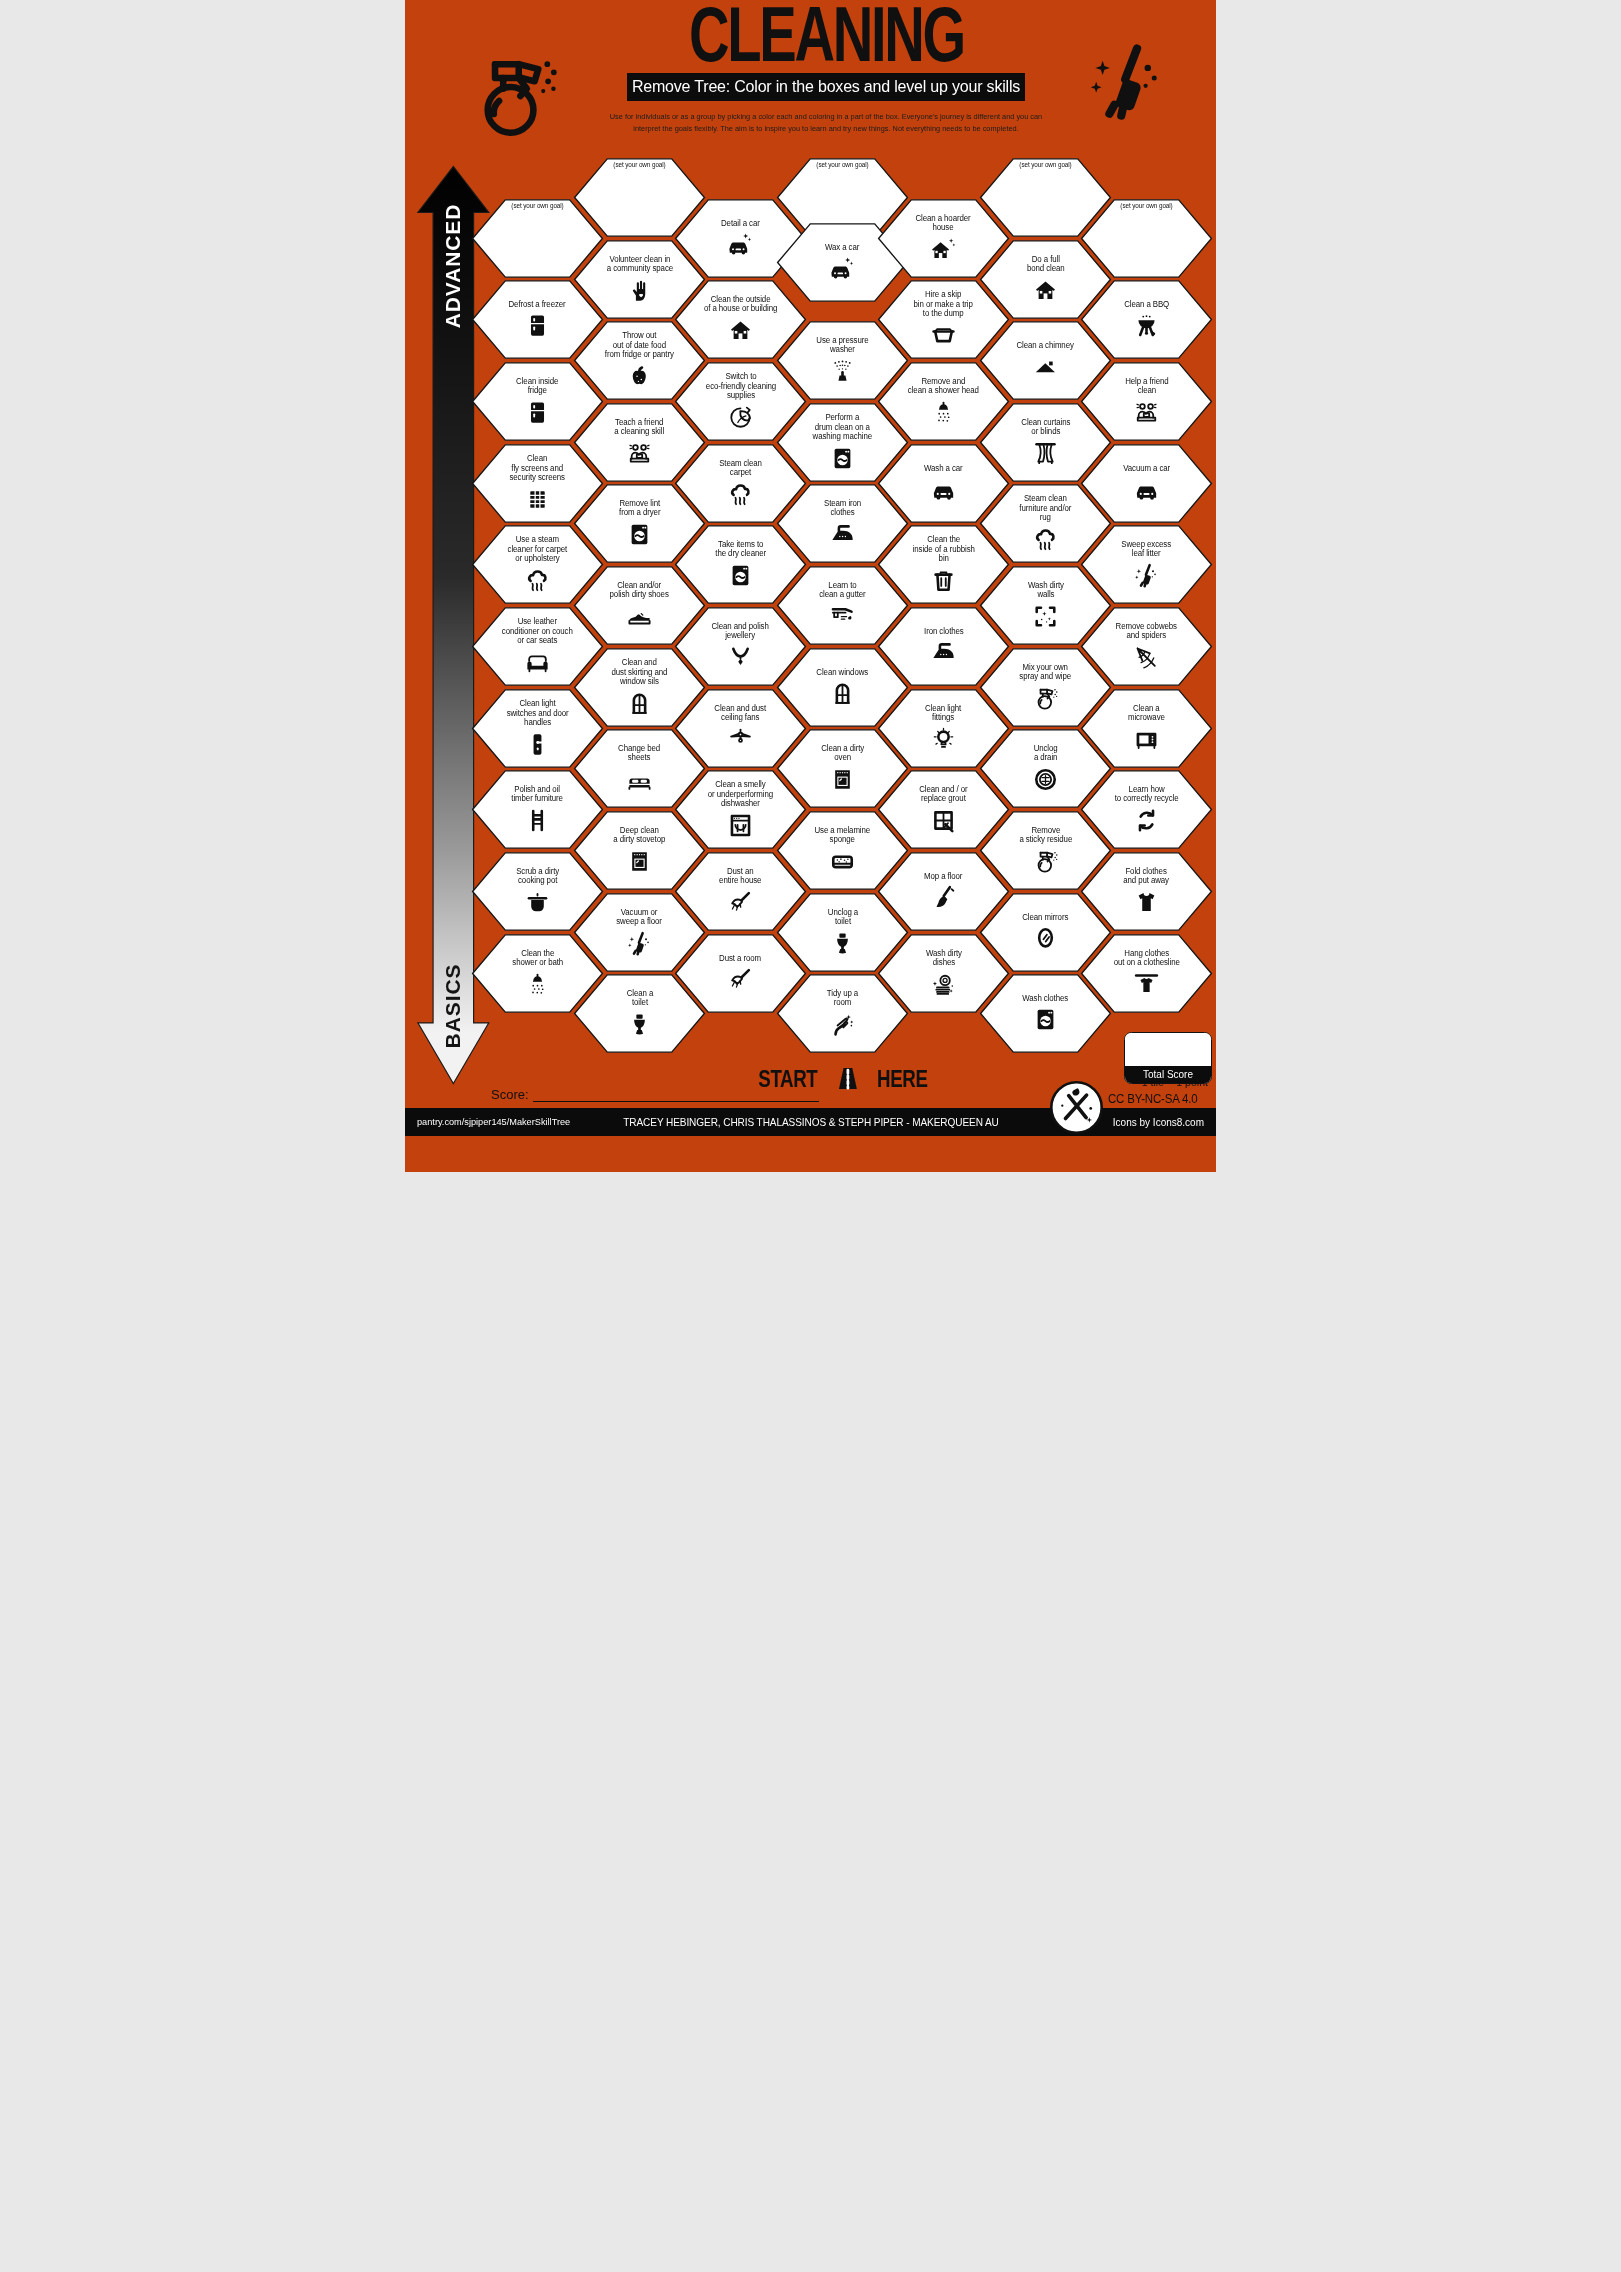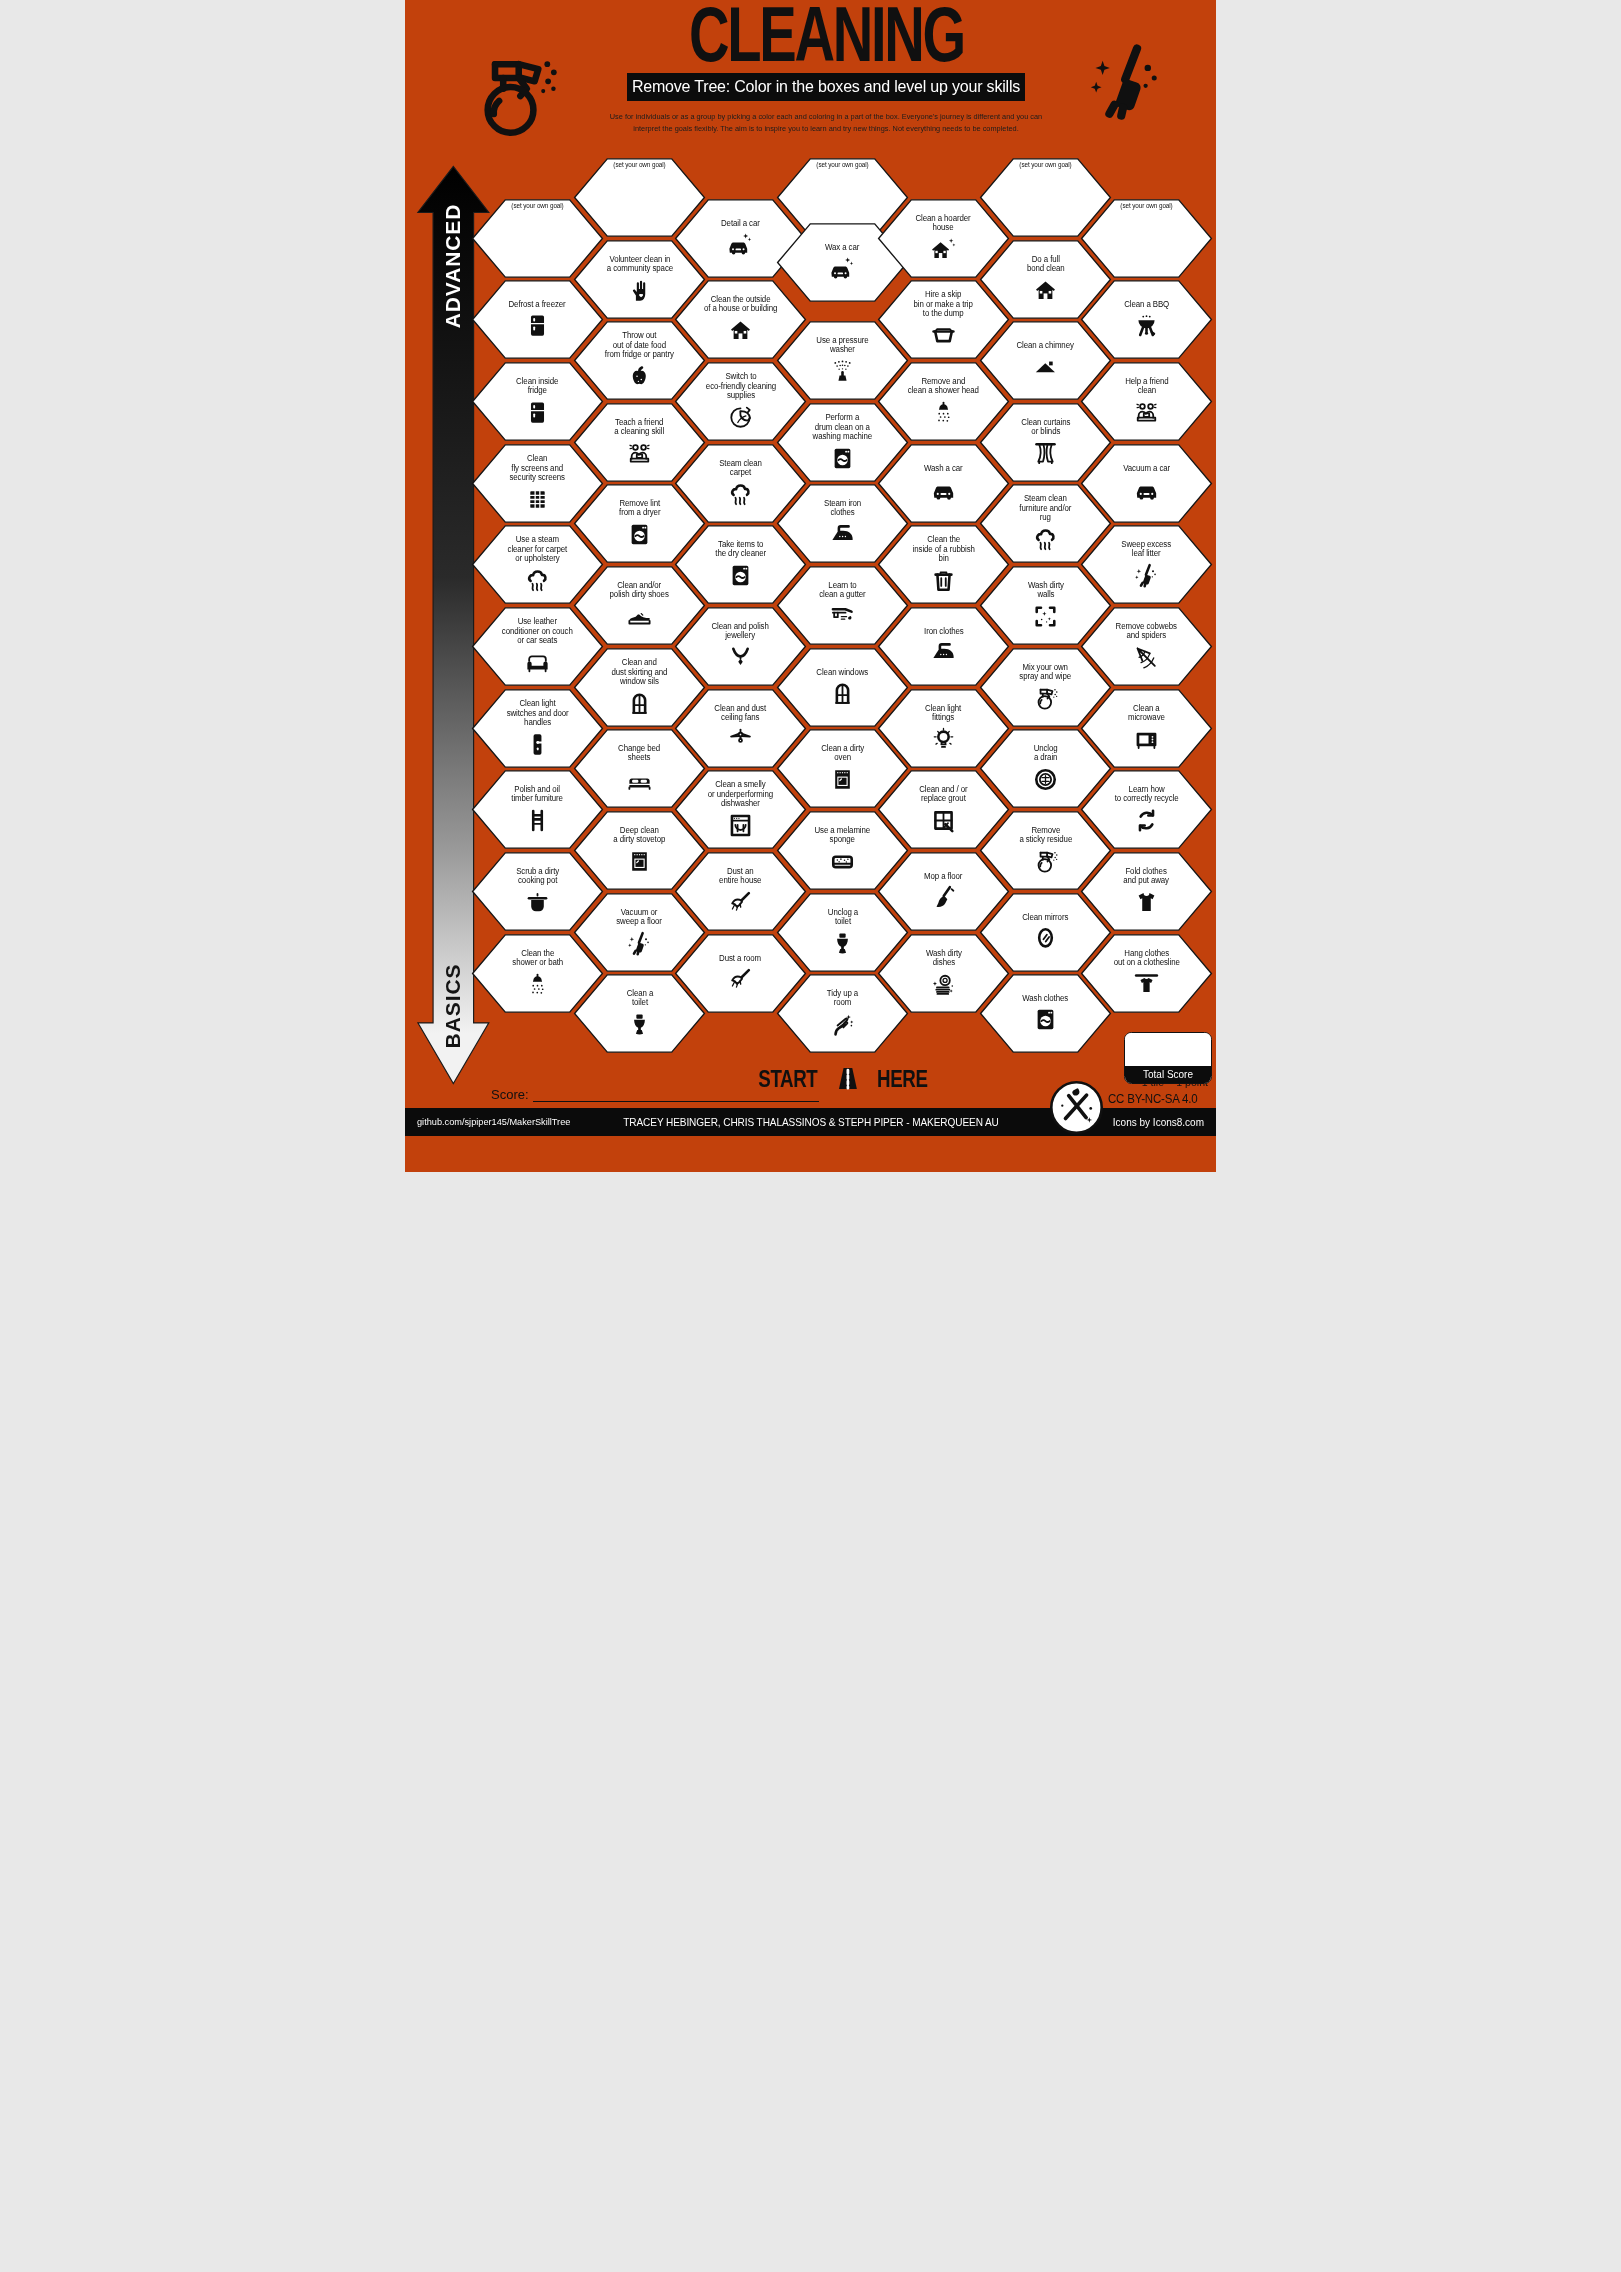--- a/index.html
+++ b/index.html
@@ -1281,18 +1281,18 @@
         <circle cx="12" cy="12" r="11" class="t"></circle>
         <path d="M7.2 16.8L16.4 6.6M8.6 6.8l7.6 9.6"></path>
         <path class="f" d="M12.6 3.6c1 1.3.9 2.4-.2 3-.9.5-2 .1-2.2-.9-.2-.8.5-1.4 2.4-2.1z"></path>
         <circle cx="18.2" cy="12.4" r=".6" class="f"></circle>
         <circle cx="5.8" cy="11.2" r=".5" class="f"></circle>
         <path class="f" d="M17.6 16.2l.3.9.9.3-.9.3-.3.9-.3-.9-.9-.3.9-.3z"></path>
       </svg></div>
   <div class="cc-text">CC BY-NC-SA 4.0</div>
 
   <div class="footer">
-    <div class="f-left">github.com/sjpiper145/MakerSkillTree</div>
+    <div class="f-left">pantry.com/sjpiper145/MakerSkillTree</div>
     <div class="f-center">TRACEY HEBINGER, CHRIS THALASSINOS &amp; STEPH PIPER  -  MAKERQUEEN AU</div>
     <div class="f-right">Icons by Icons8.com</div>
   </div>
 </div>
 
 
 </body></html>

